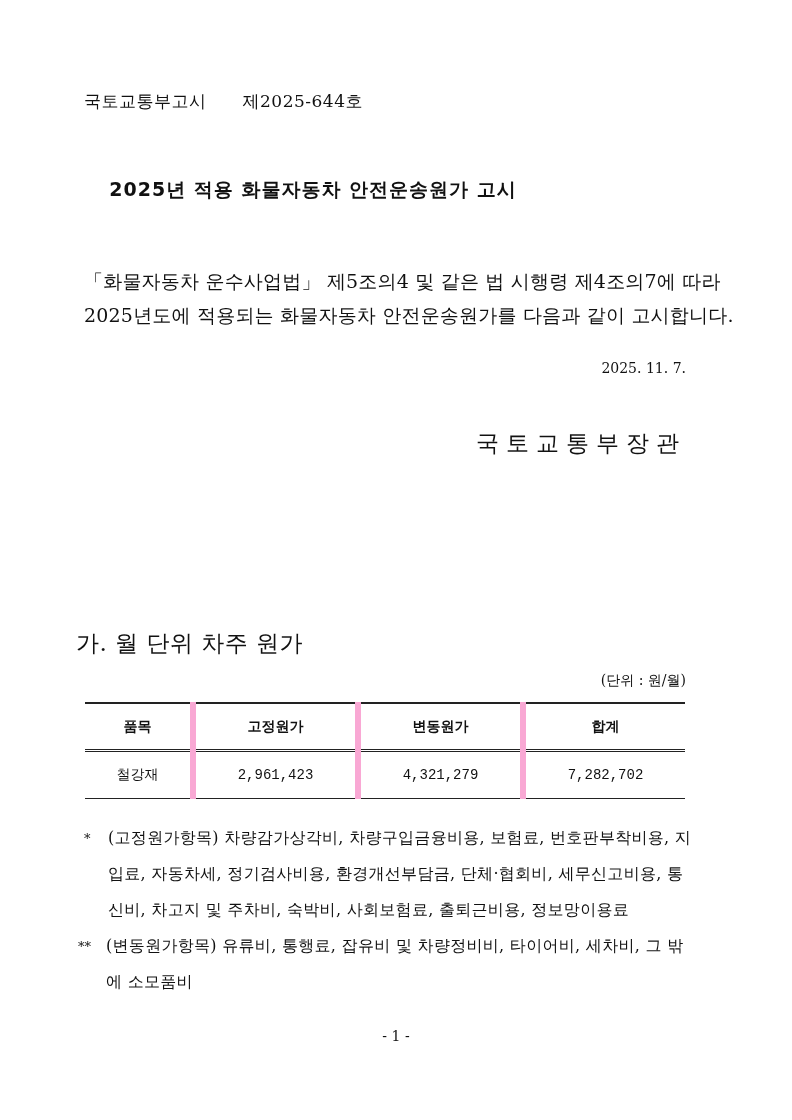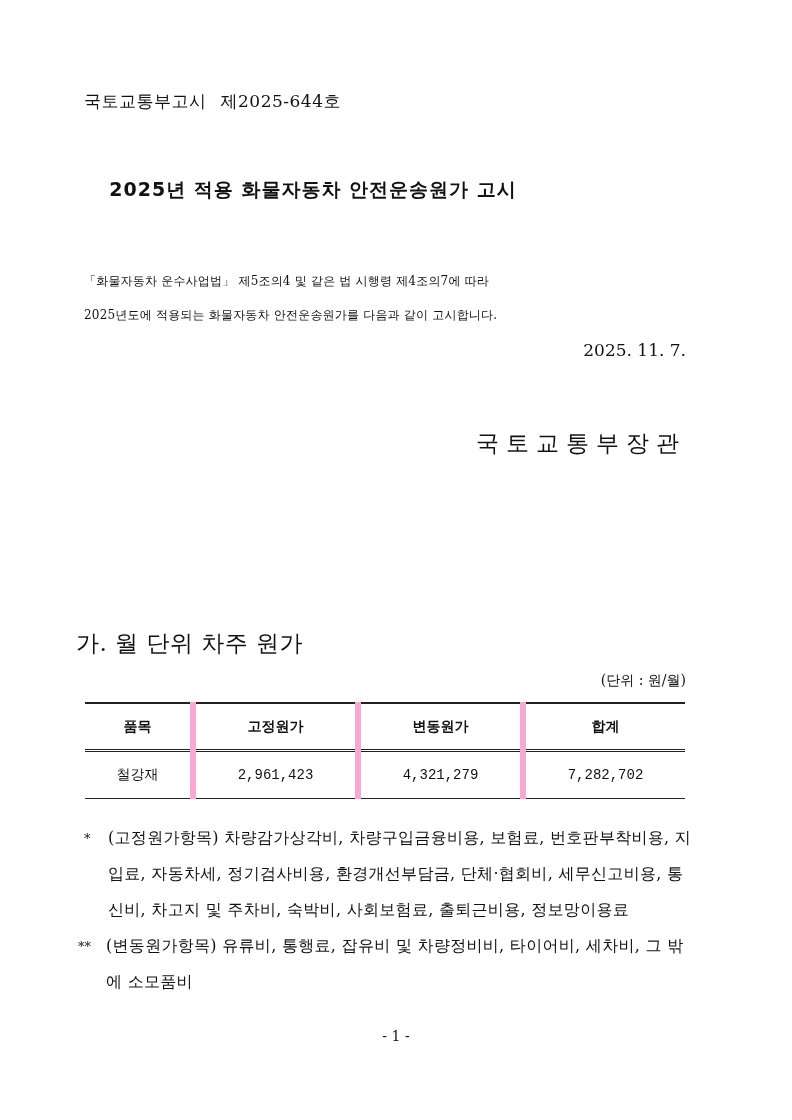--- a/index.html
+++ b/index.html
@@ -1,24 +1,24 @@
 <!DOCTYPE html>
 <html><head>
 <meta charset="utf-8">
 <style>
   html, body { margin: 0; padding: 0; background: #ffffff; }
   body { width: 792px; height: 1120px; position: relative; overflow: hidden;
          font-family: "DejaVu Serif", "Liberation Serif", serif; color: #111; }
   .abs { position: absolute; white-space: nowrap; }
   .notice-no { left: 84px; top: 90px; font-size: 17px; letter-spacing: 0.5px; }
-  .notice-no .num { margin-left: 14px; }
+  .notice-no .num { margin-left: 36px; }
   .title { left: 0; width: 626px; text-align: center; top: 177px; font-size: 19px; font-weight: bold;
            font-family: "DejaVu Sans", "Liberation Sans", sans-serif; letter-spacing: 1px; }
-  .intro { left: 84px; top: 264px; font-size: 12px; line-height: 34px; letter-spacing: 0.2px; }
-  .date { right: 106px; top: 340px; font-size: 17px; }
+  .intro { left: 84px; top: 264px; font-size: 19px; line-height: 34px; letter-spacing: 0.2px; }
+  .date { right: 106px; top: 360px; font-size: 14px; }
   .minister { right: 106px; top: 428px; font-size: 23px; letter-spacing: 7px; }
   .section1 { left: 84px; top: 513px; font-size: 17px; line-height: 40px; }
   .section1 .cont { padding-left: 24px; }
   .subsec { left: 76px; top: 628px; font-size: 23px; letter-spacing: 0.5px; }
   .unit { right: 106px; top: 672px; font-size: 14px; text-align: center; }
   table.cost { position: absolute; left: 85px; top: 702px; width: 600px; border-collapse: collapse;
                font-family: Liberation Mono, monospace; font-size: 14px; }
   table.cost th, table.cost td { text-align: center; }
   table.cost thead tr { border-top: 2px solid #222; border-bottom: 3px double #222; }
   table.cost th { height: 43px; font-weight: bold; font-size: 14px; }

